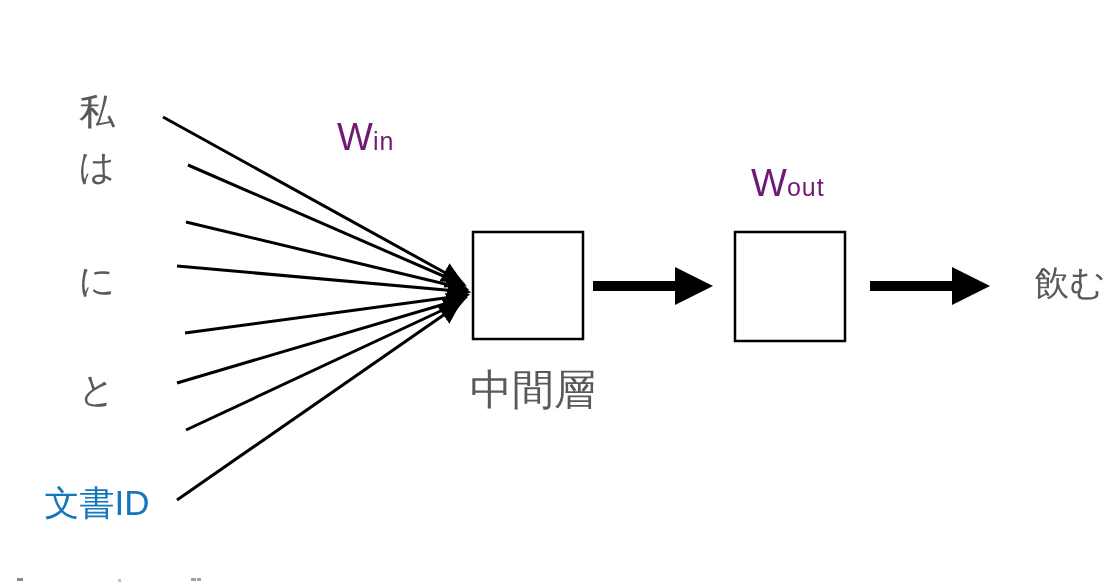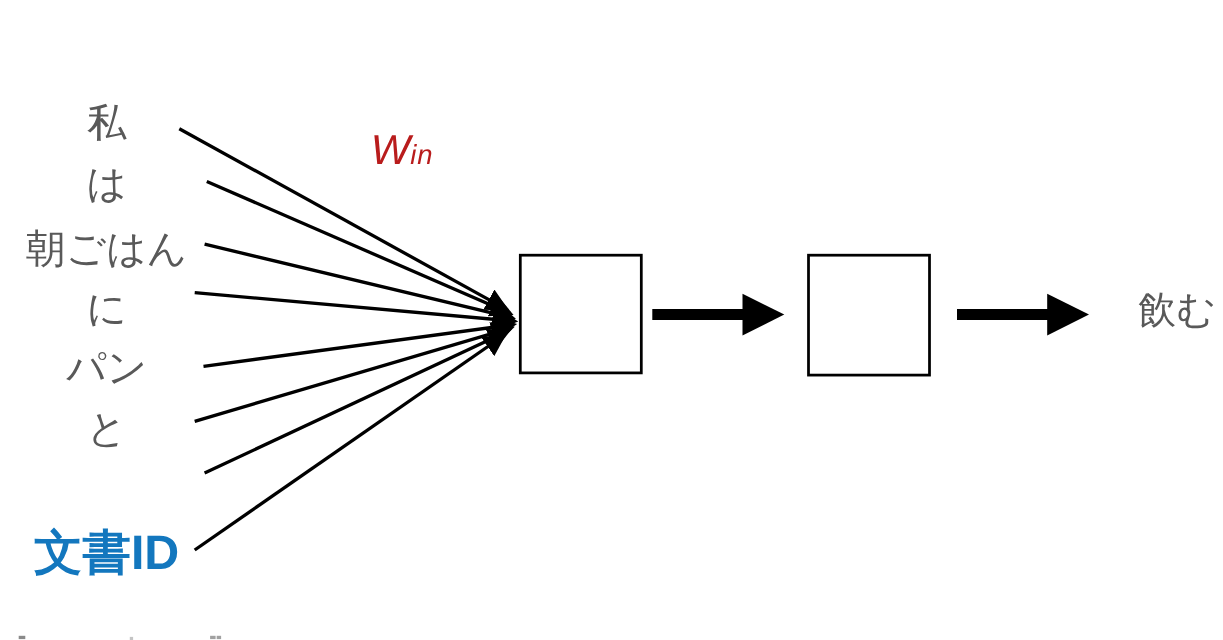--- a/index.html
+++ b/index.html
@@ -26,30 +26,29 @@
     width: 194px;
     height: 56px;
     line-height: 56px;
     text-align: center;
     font-size: 36px;
     color: #595959;
     white-space: nowrap;
   }
   .word.doc-id {
     color: #1377be;
-    font-weight: bold;
-    font-size: 44px;
+    font-weight: normal;
+    font-size: 35px;
   }
   .weight-label {
     position: absolute;
-    color: #b91c1c;
+    color: #701a75;
     font-size: 38px;
     line-height: 38px;
     white-space: nowrap;
-    font-style: italic;
   }
   .weight-label .sub {
     font-size: 25px;
     letter-spacing: 1px;
   }
   .layer-label {
     position: absolute;
     width: 160px;
     text-align: center;
     font-size: 42px;
@@ -107,30 +106,32 @@
     </g>
 
     <g>
       <line x1="870" y1="286" x2="954" y2="286" stroke="#000000" stroke-width="10"></line>
       <polygon points="952,267 990,286 952,305" fill="#000000"></polygon>
     </g>
   </svg>
 
   <div class="word" style="top:84px">私</div>
   <div class="word" style="top:139px">は</div>
-  <div class="word" style="top:198px">朝ごはん</div>
   <div class="word" style="top:253px">に</div>
-  <div class="word" style="top:306px">パン</div>
   <div class="word" style="top:362px">と</div>
   <div class="word doc-id" style="top:475px">文書ID</div>
 
   <div class="weight-label" style="left:337px; top:118px">
     <span>W</span><span class="sub">in</span>
   </div>
+  <div class="weight-label" style="left:751px; top:164px">
+    <span>W</span><span class="sub">out</span>
+  </div>
 
+  <div class="layer-label" style="left:453px; top:367px">中間層</div>
 
   <div class="output-word">飲む</div>
 
   <div class="speck" style="left:17px; top:578px; width:6px"></div>
   <div class="speck" style="left:118px; top:579px; width:3px; opacity:.5"></div>
   <div class="speck" style="left:191px; top:578px; width:5px; opacity:.8"></div>
   <div class="speck" style="left:197px; top:578px; width:4px; opacity:.8"></div>
 
 </div>
 

